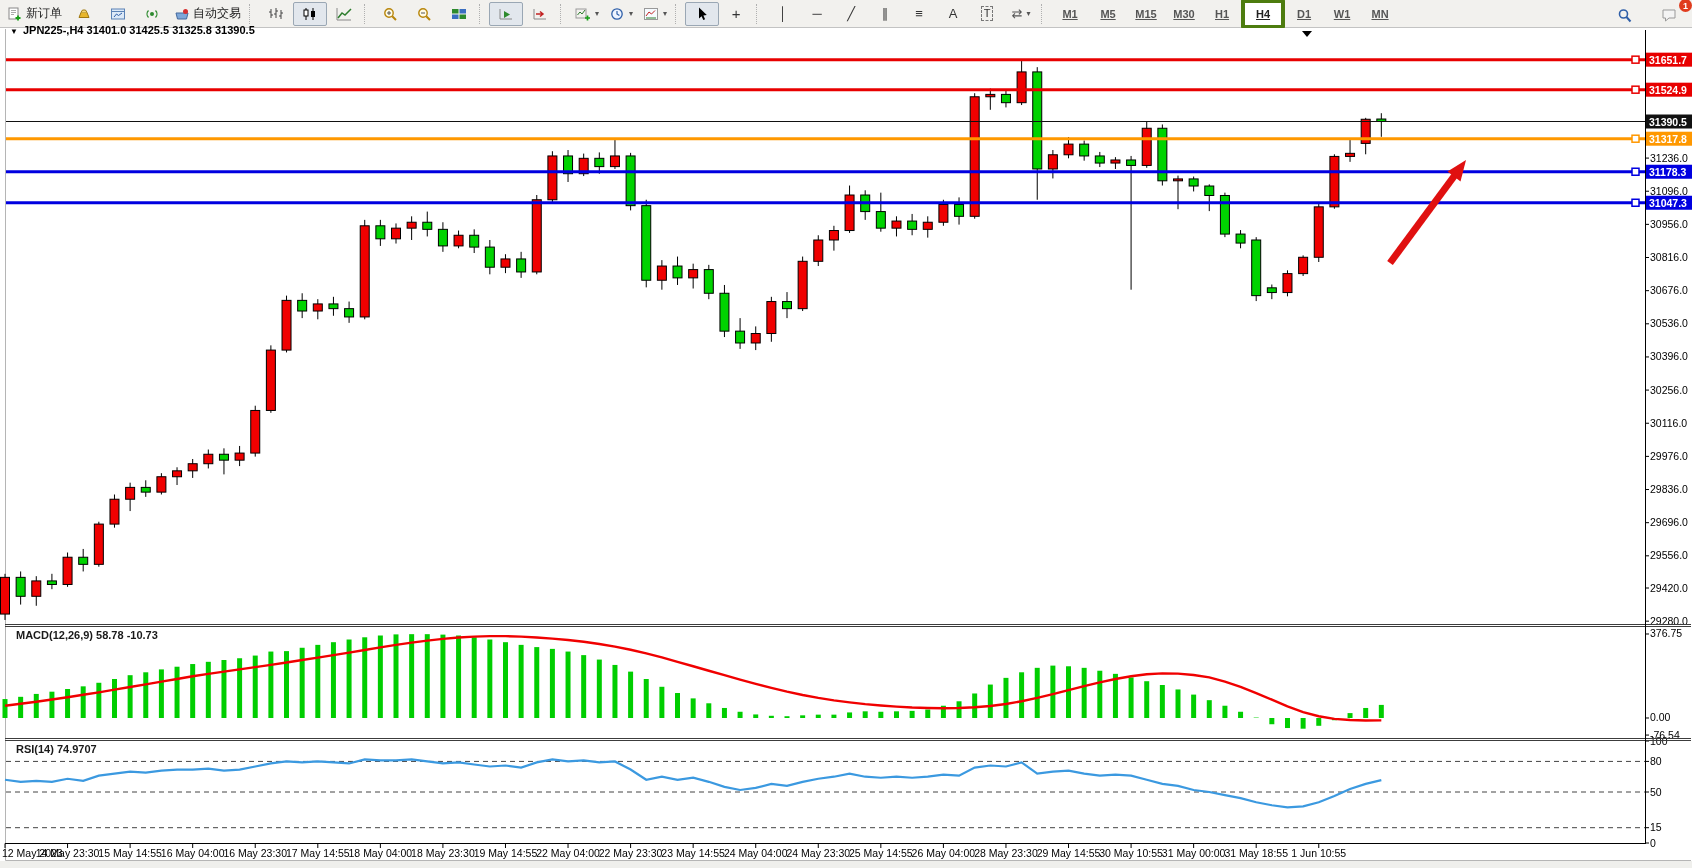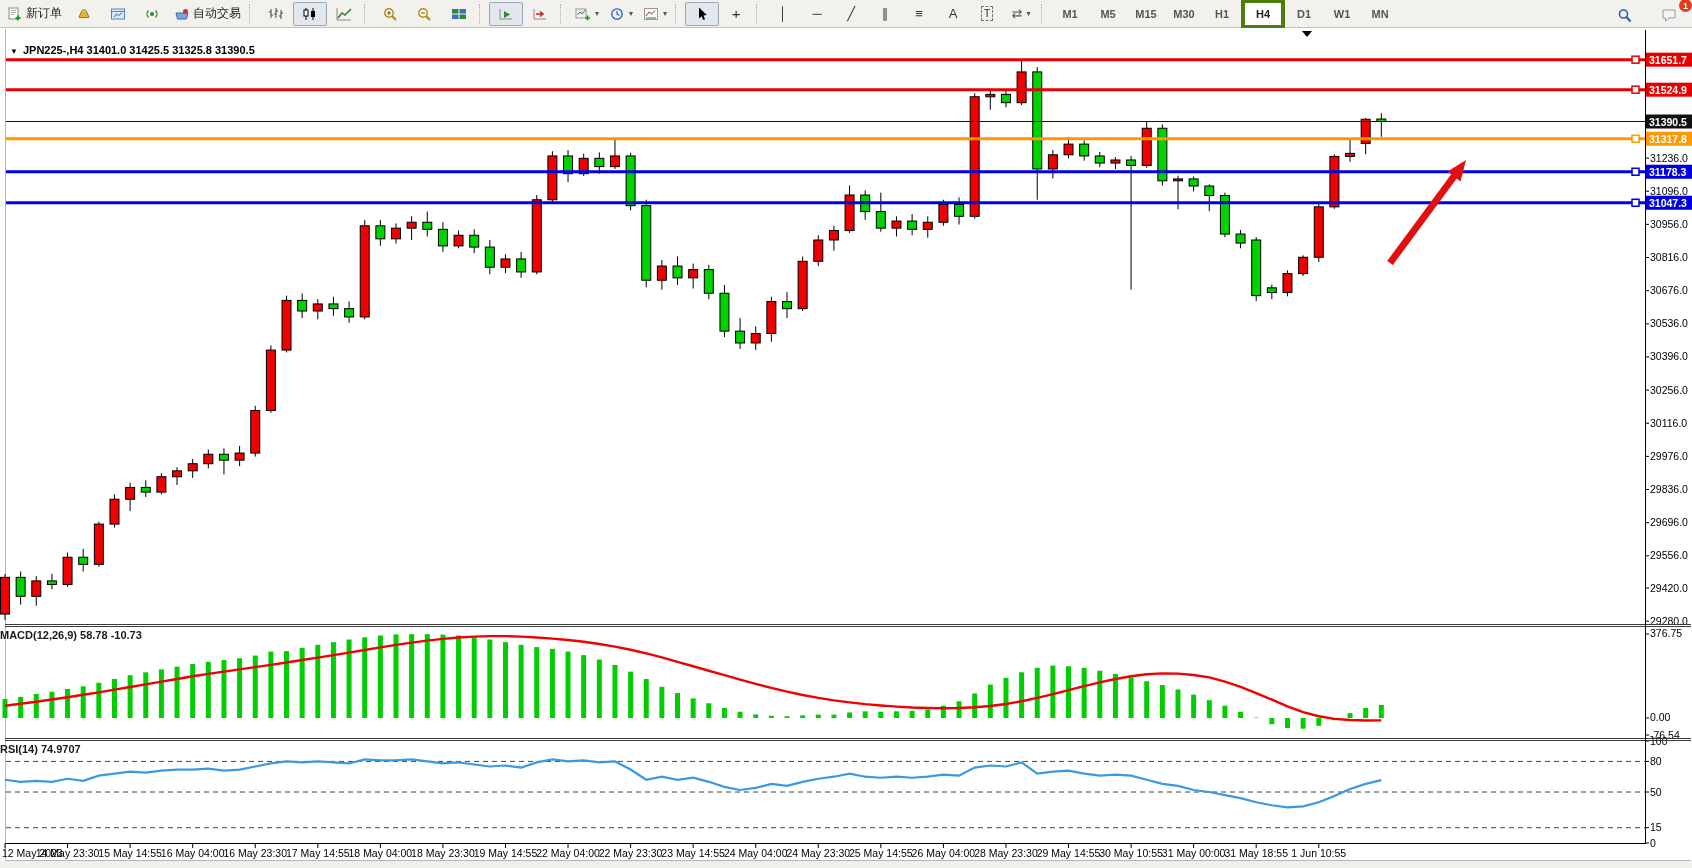--- a/index.html
+++ b/index.html
@@ -7,30 +7,30 @@
   
   #toolbar{position:absolute;top:0;left:0;width:1692px;height:28px;background:#f2f1ee;
            border-bottom:1px solid #c3c3c3;display:flex;align-items:center;padding:0 2px;box-sizing:border-box;}
   .tb-sep{width:4px;height:20px;border-left:1px dotted #b0b0b0;margin:0 5px 0 3px;}
   .tb-btn{height:22px;min-width:24px;display:flex;align-items:center;justify-content:center;gap:3px;
           padding:0 4px;border:1px solid transparent;border-radius:2px;font-size:12px;color:#222;cursor:default;}
   .tb-btn.active{background:#e2e7ed;border:1px solid #9aa7b4;}
   .tb-btn .glyph{font-size:13px;line-height:13px;}
   .tb-btn svg{display:block;}
   .tb-caret{font-size:8px;color:#555;margin-left:1px;}
-  .tf-btn{height:20px;padding:1px 6px;font-size:11px;font-weight:bold;color:#555;border:1px solid transparent;}
+  .tf-btn{height:20px;padding:1px 6px;font-size:11px;font-weight:bold;color:#555;border:1px solid transparent;text-decoration:underline;}
   .tf-btn.active{background:#fff;border:4px solid #4d7c0f;color:#222;}
   #tb-right{position:absolute;right:6px;top:3px;display:flex;align-items:center;gap:10px;}
   .badge{position:absolute;top:-5px;right:-7px;width:13px;height:13px;border-radius:50%;background:#e03c1e;
          color:#fff;font-size:9px;font-weight:bold;display:flex;align-items:center;justify-content:center;}
   .label-box{border:1px dashed #777;padding:0 2px;font-size:10px;}
   
-  #chart-title{position:absolute;left:10px;top:44px;font-size:11px;font-weight:bold;color:#000;z-index:5;}
+  #chart-title{position:absolute;left:10px;top:24px;font-size:11px;font-weight:bold;color:#000;z-index:5;}
   #chart-title .dd{font-size:8px;margin-right:5px;}
-  .ind-label{position:absolute;left:0;font-size:11px;font-weight:bold;color:#1a1a1a;z-index:5;}
+  .ind-label{position:absolute;left:16px;font-size:11px;font-weight:bold;color:#1a1a1a;z-index:5;}
   #macd-label{top:629px;}
   #rsi-label{top:743px;}
   #chart-svg{position:absolute;top:0;left:0;}
 </style>
 </head>
 <body>
 <div id="app">
 
 <div id="toolbar">
       <div class="tb-btn">

